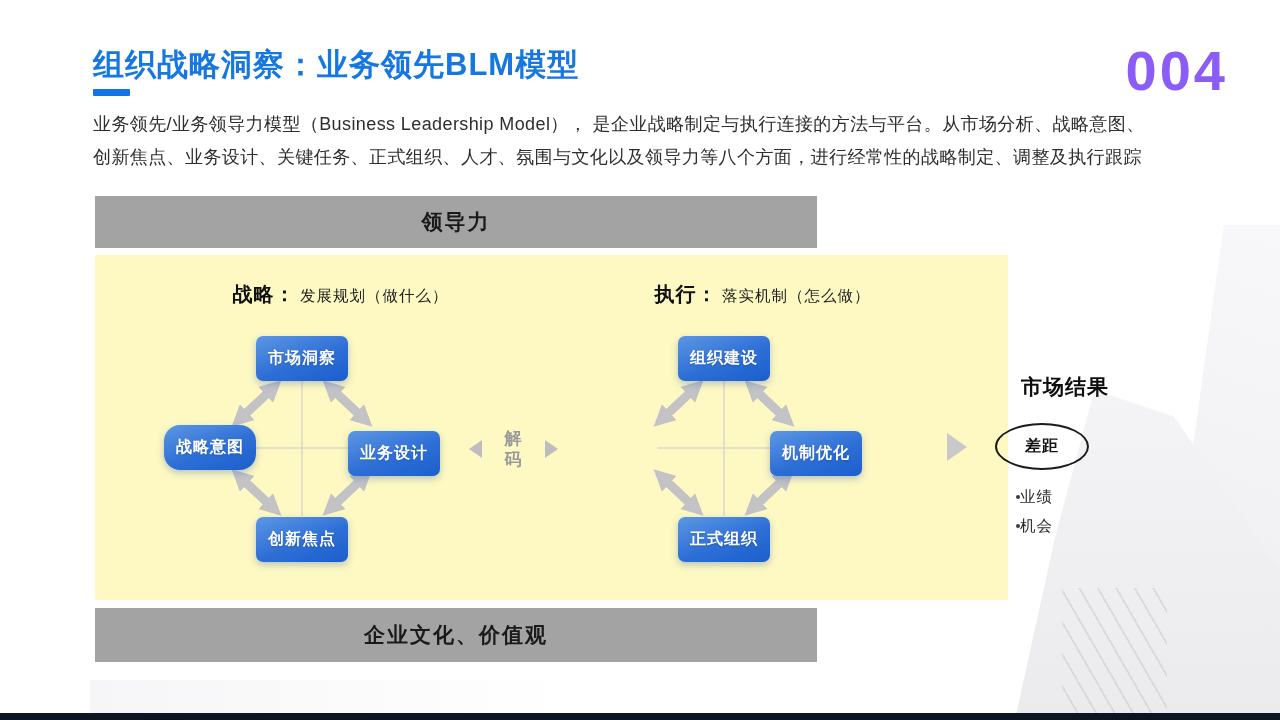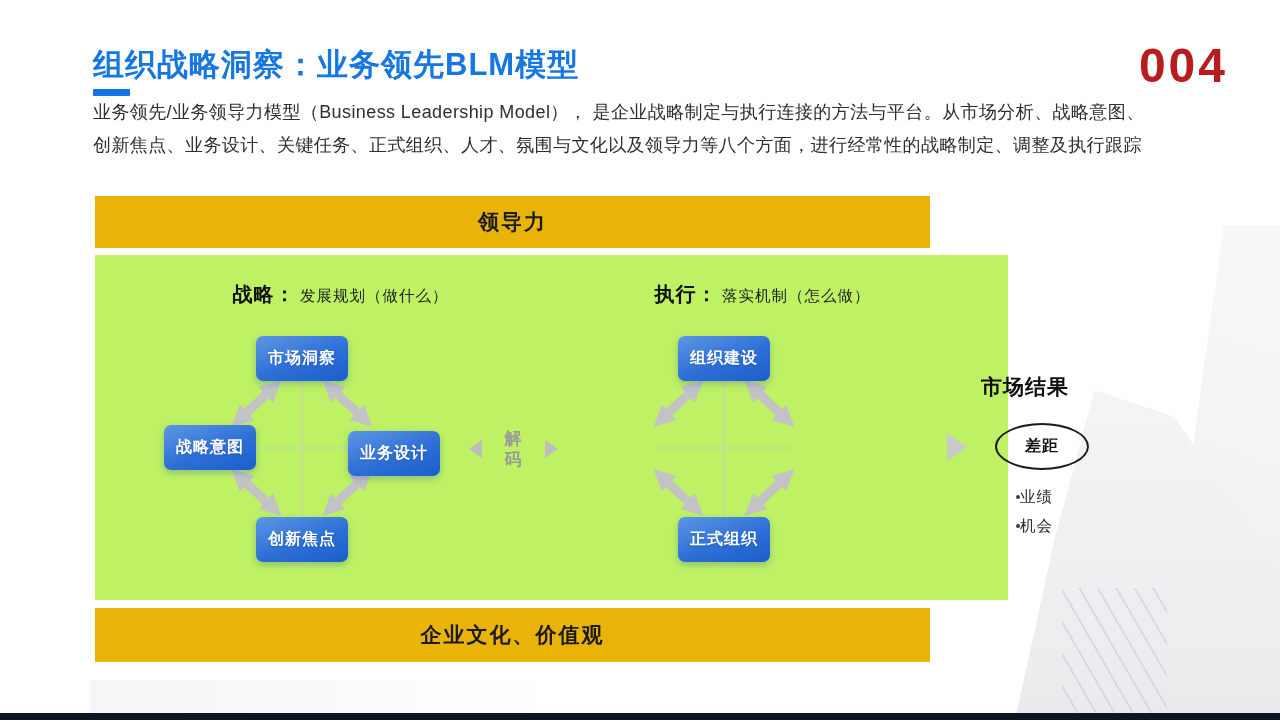--- a/index.html
+++ b/index.html
@@ -17,69 +17,69 @@
   .bg-building { position:absolute; left:1015px; top:390px; width:265px; height:330px; z-index:0;
                background:linear-gradient(180deg,#f4f4f6,#ebebee);
                clip-path:polygon(30% 0,60% 8%,100% 55%,100% 100%,0 100%,15% 45%); }
   .bg-lines  { position:absolute; left:1062px; top:588px; width:105px; height:132px; z-index:0;
                background:repeating-linear-gradient(60deg, rgba(195,195,202,.45) 0 2px, transparent 2px 16px); }
   .bg-glow-left { position:absolute; left:90px; top:680px; width:480px; height:34px; z-index:0;
                background:linear-gradient(90deg,#f6f6f8,rgba(255,255,255,0)); }
 
   
   .page-num { position:absolute; top:38px; right:52px; z-index:1;
-              font-size:48px; font-weight:bold; letter-spacing:3px; color:#b91c1c;text-align:center; }
+              font-size:56px; font-weight:bold; letter-spacing:3px; color:#8b5cf6;text-align:center; }
   .title    { position:absolute; left:93px; top:44px; z-index:1;
               font-size:31px; font-weight:bold; color:#1677e0; letter-spacing:1px; }
   .title-underline { position:absolute; left:93px; top:89px; width:37px; height:7px;
               background:#1473e6; border-radius:1px; z-index:1; }
-  .desc     { position:absolute; left:93px; top:96px; z-index:1; }
+  .desc     { position:absolute; left:93px; top:108px; z-index:1; }
   .desc-line { font-size:18px; color:#2e2e2e; line-height:33px; white-space:nowrap; letter-spacing:.4px; }
 
   
-  .bar { position:absolute; left:95px; width:835px; z-index:1;
-         background:#eab308; display:flex; align-items:center; justify-content:center; }
+  .bar { position:absolute; left:95px; width:722px; z-index:1;
+         background:#a3a3a3; display:flex; align-items:center; justify-content:center; }
   .bar-top    { top:196px; height:52px; }
   .bar-bottom { top:608px; height:54px; }
   .bar-label  { font-size:21px; font-weight:bold; color:#1a1a1a; letter-spacing:2px; }
 
-  .panel { position:absolute; top:255px; width:491px; height:345px; background:#bef264; z-index:1; }
+  .panel { position:absolute; top:255px; width:491px; height:345px; background:#fef9c3; z-index:1; }
   .panel-left  { left:95px; }
   .panel-right { left:517px; }
 
   .panel-header { position:absolute; top:26px; left:0; width:100%; text-align:center; white-space:nowrap; }
   .ph-title { font-size:20px; font-weight:bold; color:#111; letter-spacing:1px; }
   .ph-sub   { font-size:15.5px; color:#222; letter-spacing:1px; }
 
   .diamond-links { position:absolute; left:0; top:0; }
 
   .node { position:absolute; width:92px; height:45px; border-radius:7px;
           display:flex; align-items:center; justify-content:center;
           background:linear-gradient(160deg,#5c97e4 0%,#2e6fd6 55%,#1b5ecd 100%);
           box-shadow:0 3px 7px rgba(25,80,170,.30);
           color:#fff; font-size:16px; font-weight:bold; letter-spacing:1px;
           text-shadow:0 1px 2px rgba(0,30,90,.25); }
   .node-top    { left:161px; top:81px; }
-  .node-left   { left:69px;  top:170px; }
+  .node-left   { left:69px;  top:170px;border-radius:16px; }
   .node-right  { left:253px; top:176px;font-family:Liberation Mono, monospace; }
   .node-bottom { left:161px; top:262px; }
 
   
   .decode { position:absolute; left:452px; top:420px; width:122px; height:58px; z-index:2;
             display:flex; align-items:center; justify-content:center; gap:21px; }
   .tri { width:0; height:0; }
   .tri-left  { border:9px solid transparent; border-left:0; border-right:13px solid #bdbdbf; }
   .tri-right { border:9px solid transparent; border-right:0; border-left:13px solid #bdbdbf; }
   .decode-text { width:21px; font-size:17px; font-weight:bold; color:#9a9a9c;
                  line-height:21px; text-align:center; word-break:break-all; }
 
   
   .result-arrow { position:absolute; left:947px; top:433px; z-index:2; width:0; height:0;
                   border:14px solid transparent; border-right:0; border-left:20px solid #c9c9cc; }
-  .result-title { position:absolute; left:965px; top:373px; width:120px; z-index:2;
+  .result-title { position:absolute; left:1005px; top:373px; width:120px; z-index:2;
                   text-align:center; font-size:21px; font-weight:bold; color:#0d0d0d; letter-spacing:1px; }
   .result-oval  { position:absolute; left:995px; top:423px; width:94px; height:47px; z-index:2;
                   border:2.5px solid #1c1c1c; border-radius:50%; background:transparent;
                   display:flex; align-items:center; justify-content:center;
                   font-size:16px; font-weight:bold; color:#111; letter-spacing:1px; }
   .result-bullets { position:absolute; left:1016px; top:487px; z-index:2; }
   .bullet-row { display:flex; align-items:center; height:20px; margin-bottom:9px; }
   .bullet-dot { width:4px; height:4px; border-radius:50%; background:#3c3c3c; flex:0 0 auto; }
   .bullet-label { font-size:15.5px; color:#2b2b2b; letter-spacing:1px; }
 
@@ -144,20 +144,21 @@
     </div>
     <svg class="diamond-links" width="413" height="345">
       <line x1="207" y1="126" x2="207" y2="261" stroke="#c9c9cb" stroke-width="1"></line>
       <line x1="140" y1="193" x2="274" y2="193" stroke="#c9c9cb" stroke-width="1"></line>
       <line x1="177" y1="134" x2="146" y2="163" stroke="#c3c3c5" stroke-width="9" marker-start="url(#dbl-arrow)" marker-end="url(#dbl-arrow)"></line>
       <line x1="237" y1="134" x2="268" y2="163" stroke="#c3c3c5" stroke-width="9" marker-start="url(#dbl-arrow)" marker-end="url(#dbl-arrow)"></line>
       <line x1="146" y1="223" x2="177" y2="252" stroke="#c3c3c5" stroke-width="9" marker-start="url(#dbl-arrow)" marker-end="url(#dbl-arrow)"></line>
       <line x1="268" y1="223" x2="237" y2="252" stroke="#c3c3c5" stroke-width="9" marker-start="url(#dbl-arrow)" marker-end="url(#dbl-arrow)"></line>
     </svg>
     <div class="node node-top">组织建设</div>
+    <div class="node node-right">机制优化</div>
     <div class="node node-bottom">正式组织</div>
   </div>
 
   <div class="decode">
     <span class="tri tri-left"></span>
     <span class="decode-text">解码</span>
     <span class="tri tri-right"></span>
   </div>
 
   <div class="bar bar-bottom">

